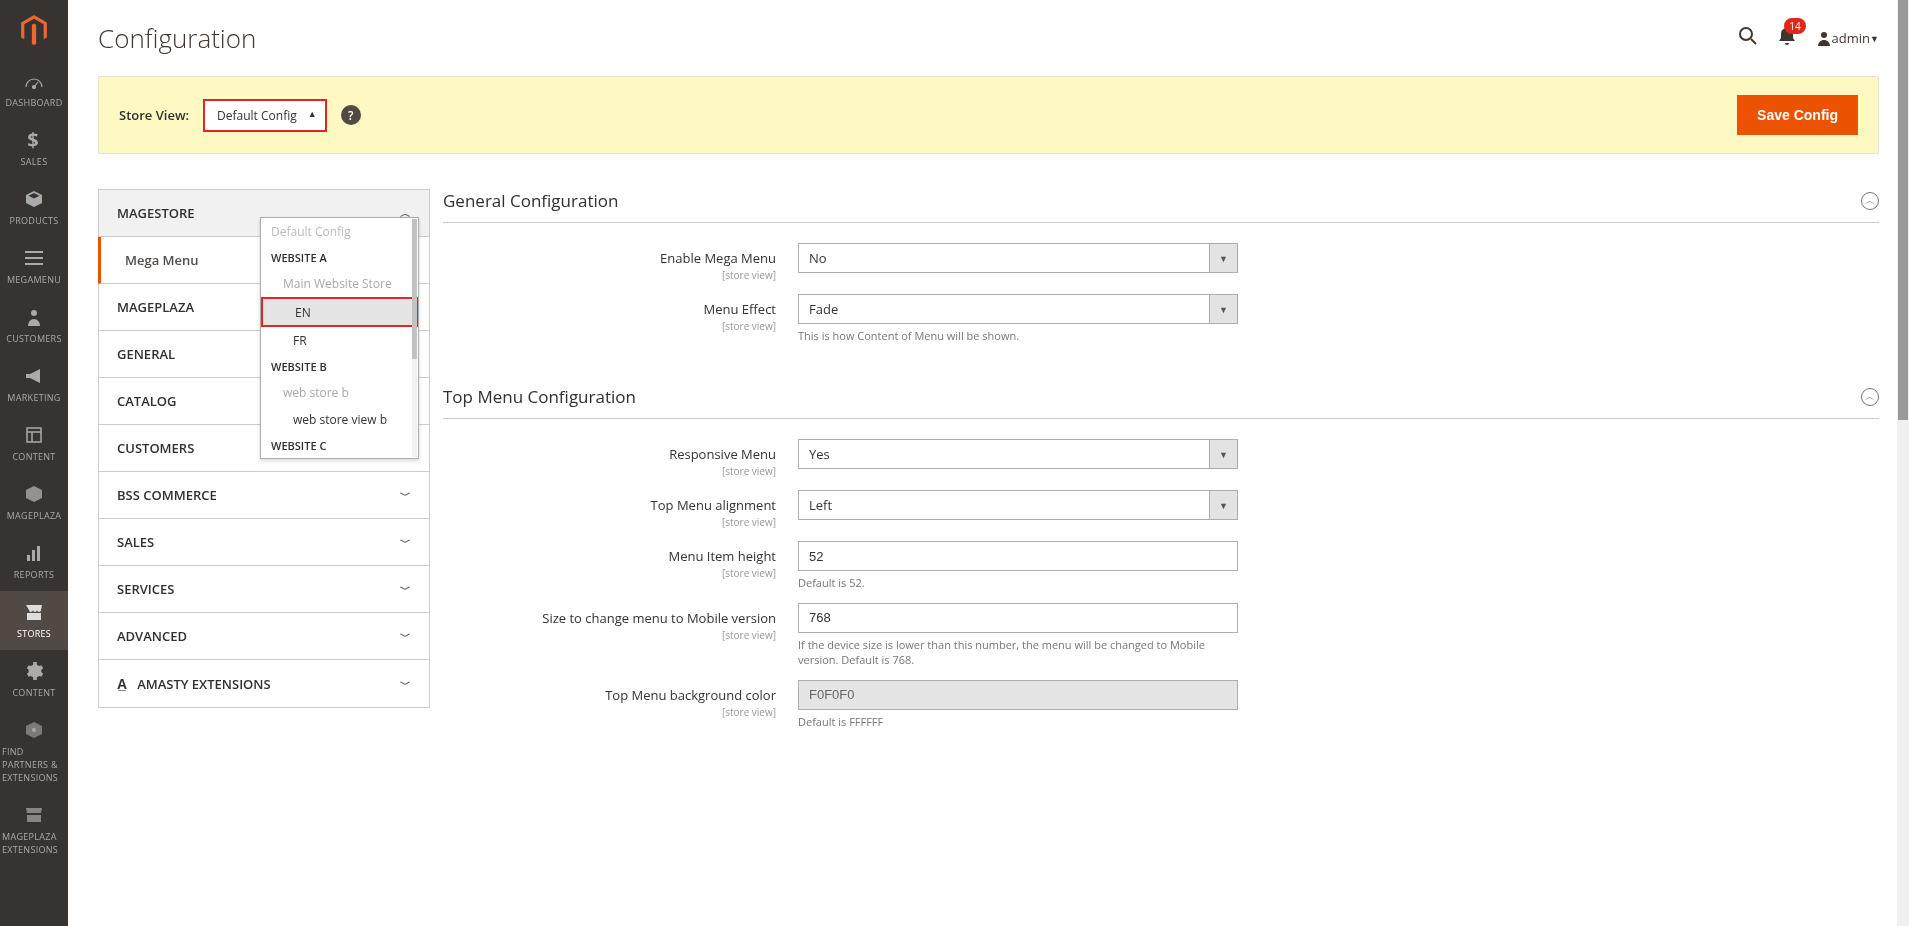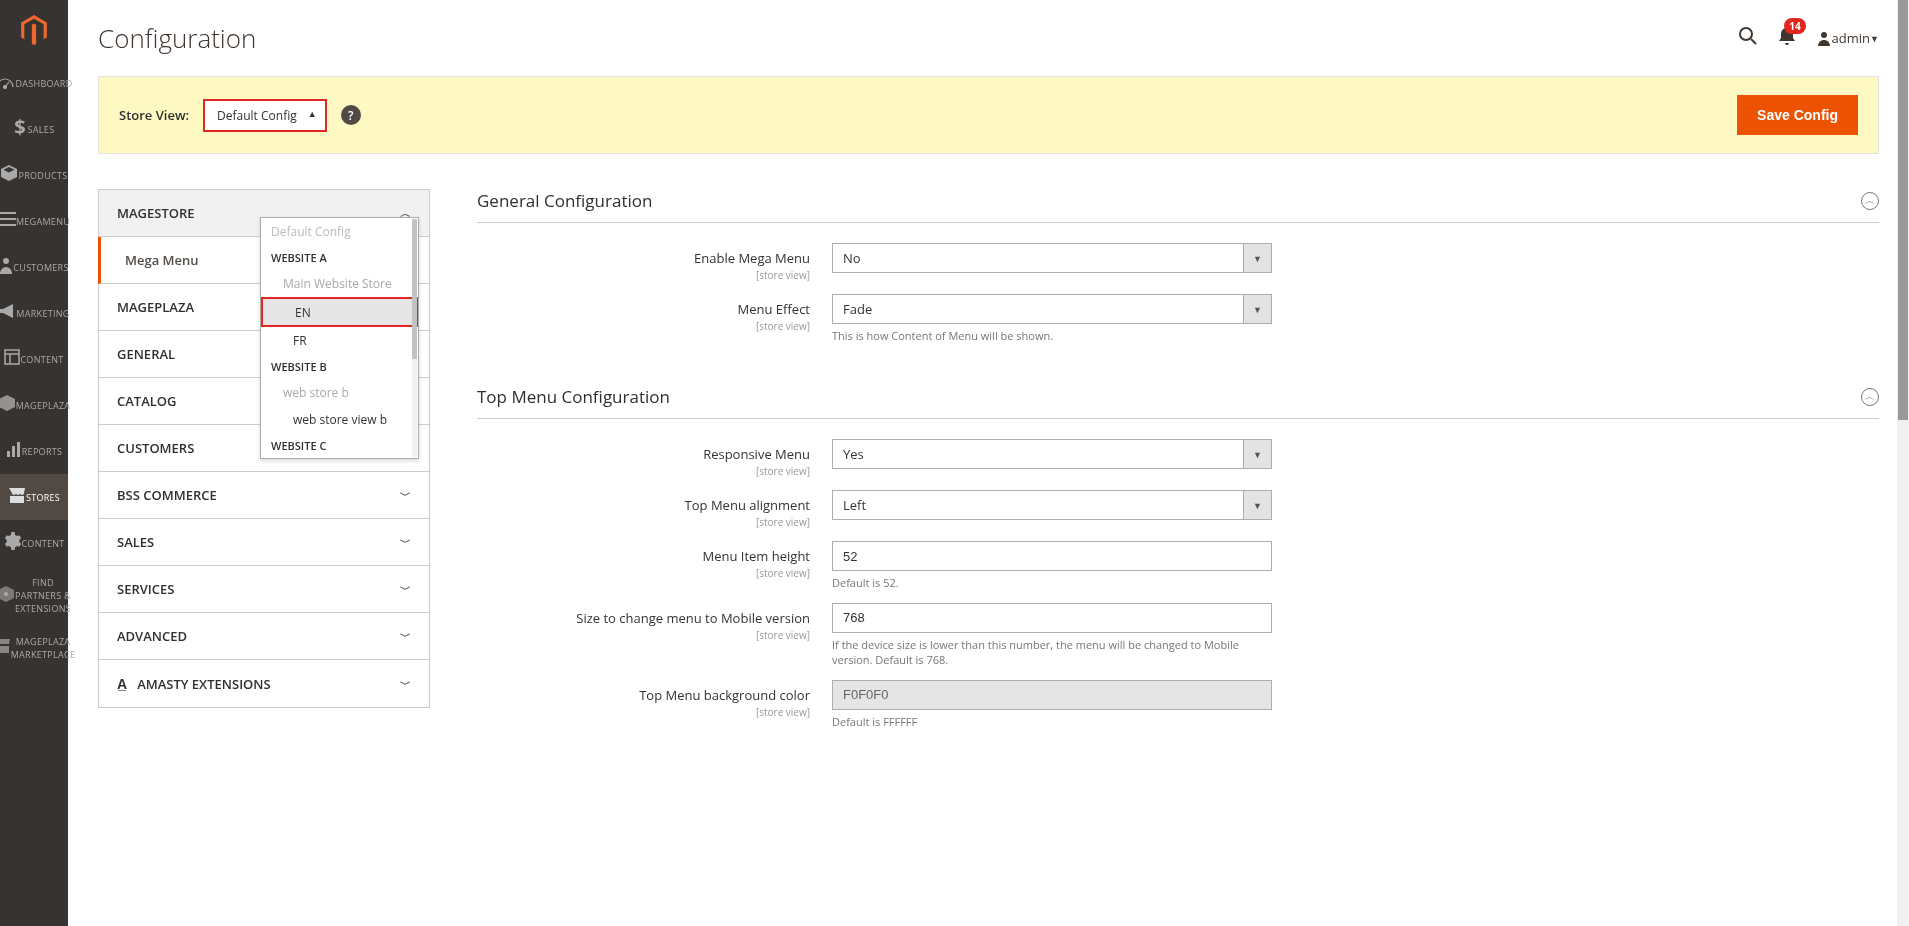--- a/index.html
+++ b/index.html
@@ -1,49 +1,49 @@
 <!DOCTYPE html>
 <html><head>
 <meta charset="utf-8">
 <style>
 *{box-sizing:border-box;margin:0;padding:0}
 body{font-family:'Open Sans',Arial,sans-serif;font-size:13px;color:#333;background:#fff;overflow:hidden}
 .sidebar{position:fixed;left:0;top:0;width:68px;height:100%;background:#373330;z-index:100}
 .sidebar-logo{height:60px;display:flex;align-items:center;justify-content:center;color:#ef672f}
-.sidebar-item{display:flex;flex-direction:row;align-items:center;justify-content:center;padding:10px 2px;color:#aaa;font-size:9px;text-align:center;cursor:pointer;border-bottom:0}
+.sidebar-item{display:flex;flex-direction:column;align-items:center;justify-content:center;padding:10px 2px;color:#aaa;font-size:9px;cursor:pointer;border-bottom:0}
 .sidebar-item.active{background:#514943}
 .sidebar-item .sicon{height:22px;display:flex;align-items:center;justify-content:center;margin-bottom:4px}
 .sidebar-item .slabel{letter-spacing:0.3px}
 .main{margin-left:68px;height:100vh;overflow-y:auto;position:relative}
 .sys-msg{background:#fdf0d5;border-bottom:1px solid #e5d79e;height:44px;display:flex;align-items:center;justify-content:flex-end;padding-right:30px;margin:0 20px;color:#333;font-size:12px}
 .sys-msg .warn{color:#e04f00;margin:0 10px;font-size:16px}
 .header-row{display:flex;align-items:center;justify-content:space-between;padding:20px 30px 10px 30px}
 .page-title{font-size:26px;font-weight:300;color:#41362f}
 .header-tools{display:flex;align-items:center;gap:20px}
 .bell-wrap{position:relative;cursor:pointer}
-.bell-badge{position:absolute;top:-8px;right:-10px;background:#e1261c;color:#fff;border-radius:9px;font-size:10px;padding:1px 5px;font-weight:700}
+.bell-badge{position:absolute;top:-8px;right:-10px;background:#e1261c;color:#fff;border-radius:9px;font-size:10px;padding:1px 5px;font-weight:400}
 .user-btn{display:flex;align-items:center;gap:0;cursor:pointer;color:#41362f;font-size:13px}
 .store-bar{background:#fef9c3;border:1px solid #e4e0dc;margin:10px 30px 0 30px;padding:18px 20px;display:flex;align-items:center;justify-content:space-between;border-radius:1px}
 .store-left{display:flex;align-items:center;gap:14px}
 .store-label{font-weight:600;color:#303030;font-size:13px}
 .store-select{border:2px solid #e22626;padding:6px 28px 6px 12px;font-size:12px;color:#333;background:#fff;position:relative;cursor:pointer}
 .store-select::after{content:'▲';position:absolute;right:8px;font-size:9px}
 .help-q{width:20px;height:20px;border-radius:50%;background:#514943;color:#fff;display:flex;align-items:center;justify-content:center;font-size:12px;font-weight:600;cursor:pointer}
 .save-btn{background:#eb5202;color:#fff;border:none;padding:12px 20px;font-size:14px;cursor:pointer;font-weight:600}
 .scope-dd{position:absolute;left:192px;top:217px;width:159px;background:#fff;border:1px solid #adadad;box-shadow:0 2px 4px rgba(0,0,0,0.15);z-index:50;font-size:12px}
 .scope-dd .scroll{position:absolute;right:1px;top:1px;bottom:1px;width:5px;background:#f0f0f0}
 .scope-dd .scroll .thumb{position:absolute;top:0;width:5px;background:#c2c2c2;left:0}
 .scope-item{padding:5px 10px;cursor:pointer;color:#333}
 .scope-item.head{color:#bbb;cursor:default}
 .scope-item.web{color:#303030;font-weight:600;font-size:11px}
 .scope-item.muted{color:#a9a9a9;cursor:default}
 .scope-item.indent1{padding-left:22px}
 .scope-item.indent2{padding-left:32px}
 .scope-item.sel{background:#e5e5e5;border:2px solid #e22626;margin:0 0px}
-.content-row{display:flex;margin:35px 30px 0 30px;gap:47px}
+.content-row{display:flex;margin:35px 30px 0 30px;gap:13px}
 .left-col{width:332px;flex-shrink:0}
 .tab{border:1px solid #ccc;padding:14px 18px;display:flex;align-items:center;justify-content:space-between;cursor:pointer;background:#fff;border-top:none;color:#303030;font-size:13px;font-weight:600}
 .tab:first-child{border-top:1px solid #ccc}
 .tab.expanded{background:#f1f1f1}
 .sub-tab{border:1px solid #ccc;border-top:none;padding:14px 18px 14px 24px;font-size:13px;font-weight:600;color:#524d49;border-left:3px solid #eb5202;background:#fff}
 .tab .chev{font-size:11px;color:#666}
 .tab .amicon{margin-right:10px;font-size:14px}
 .right-col{flex:1}
 .section-hdr{display:flex;justify-content:space-between;align-items:center;border-bottom:1px solid #ccc;padding-bottom:10px;margin-bottom:20px}
 .section-title{font-size:17px;color:#303030;font-weight:400}
@@ -175,21 +175,21 @@
         </svg>
       </span>
       <span class="slabel">FIND PARTNERS &amp; EXTENSIONS</span>
     </div>
   <div class="sidebar-item">
       <span class="sicon">
         <svg width="18" height="16" viewBox="0 0 18 16" fill="#aaa">
           <path d="M1 1h16l-1 5H2L1 1zm1 7h14v7H2V8z" opacity="0.7"></path>
         </svg>
       </span>
-      <span class="slabel">MAGEPLAZA MARKETPLACE</span>
+      <span class="slabel">MAGEPLAZA EXTENSIONS</span>
     </div>
 </div>
 
 <div class="main">
 
   <div class="header-row">
     <h1 class="page-title">Configuration</h1>
     <div class="header-tools">
       <span><svg width="20" height="20" viewBox="0 0 20 20" fill="none" stroke="#41362f" stroke-width="2">
             <circle cx="8" cy="8" r="6"></circle>

